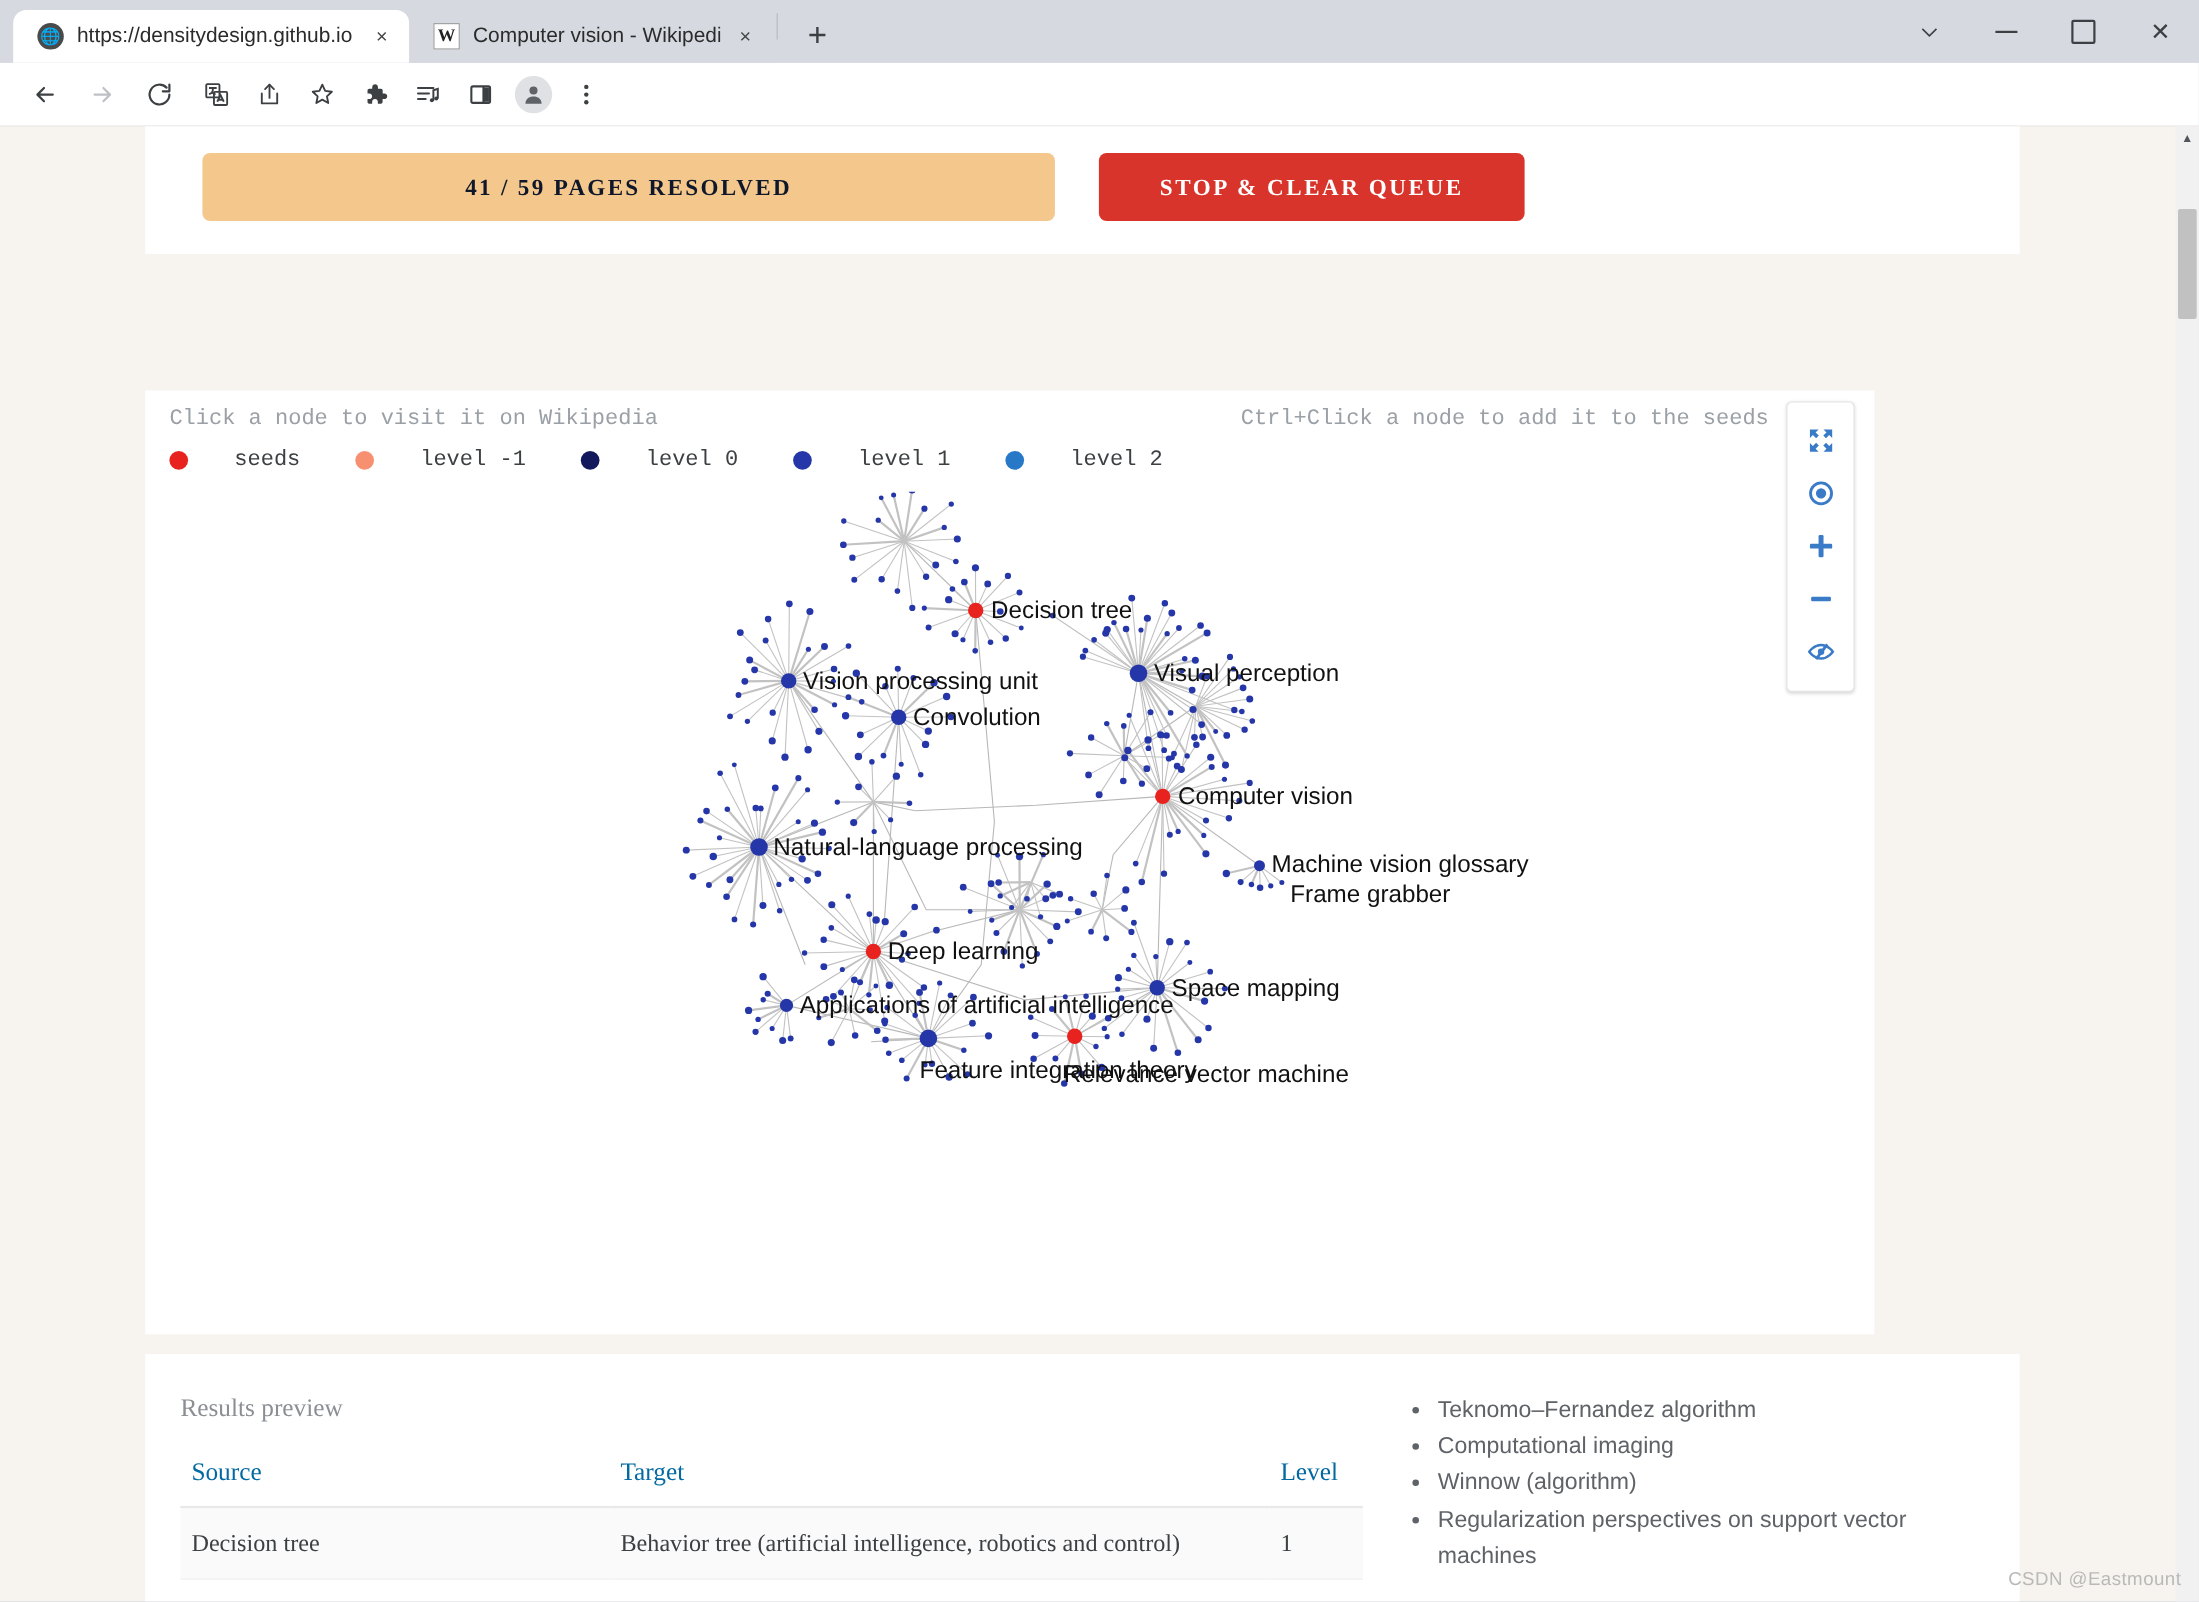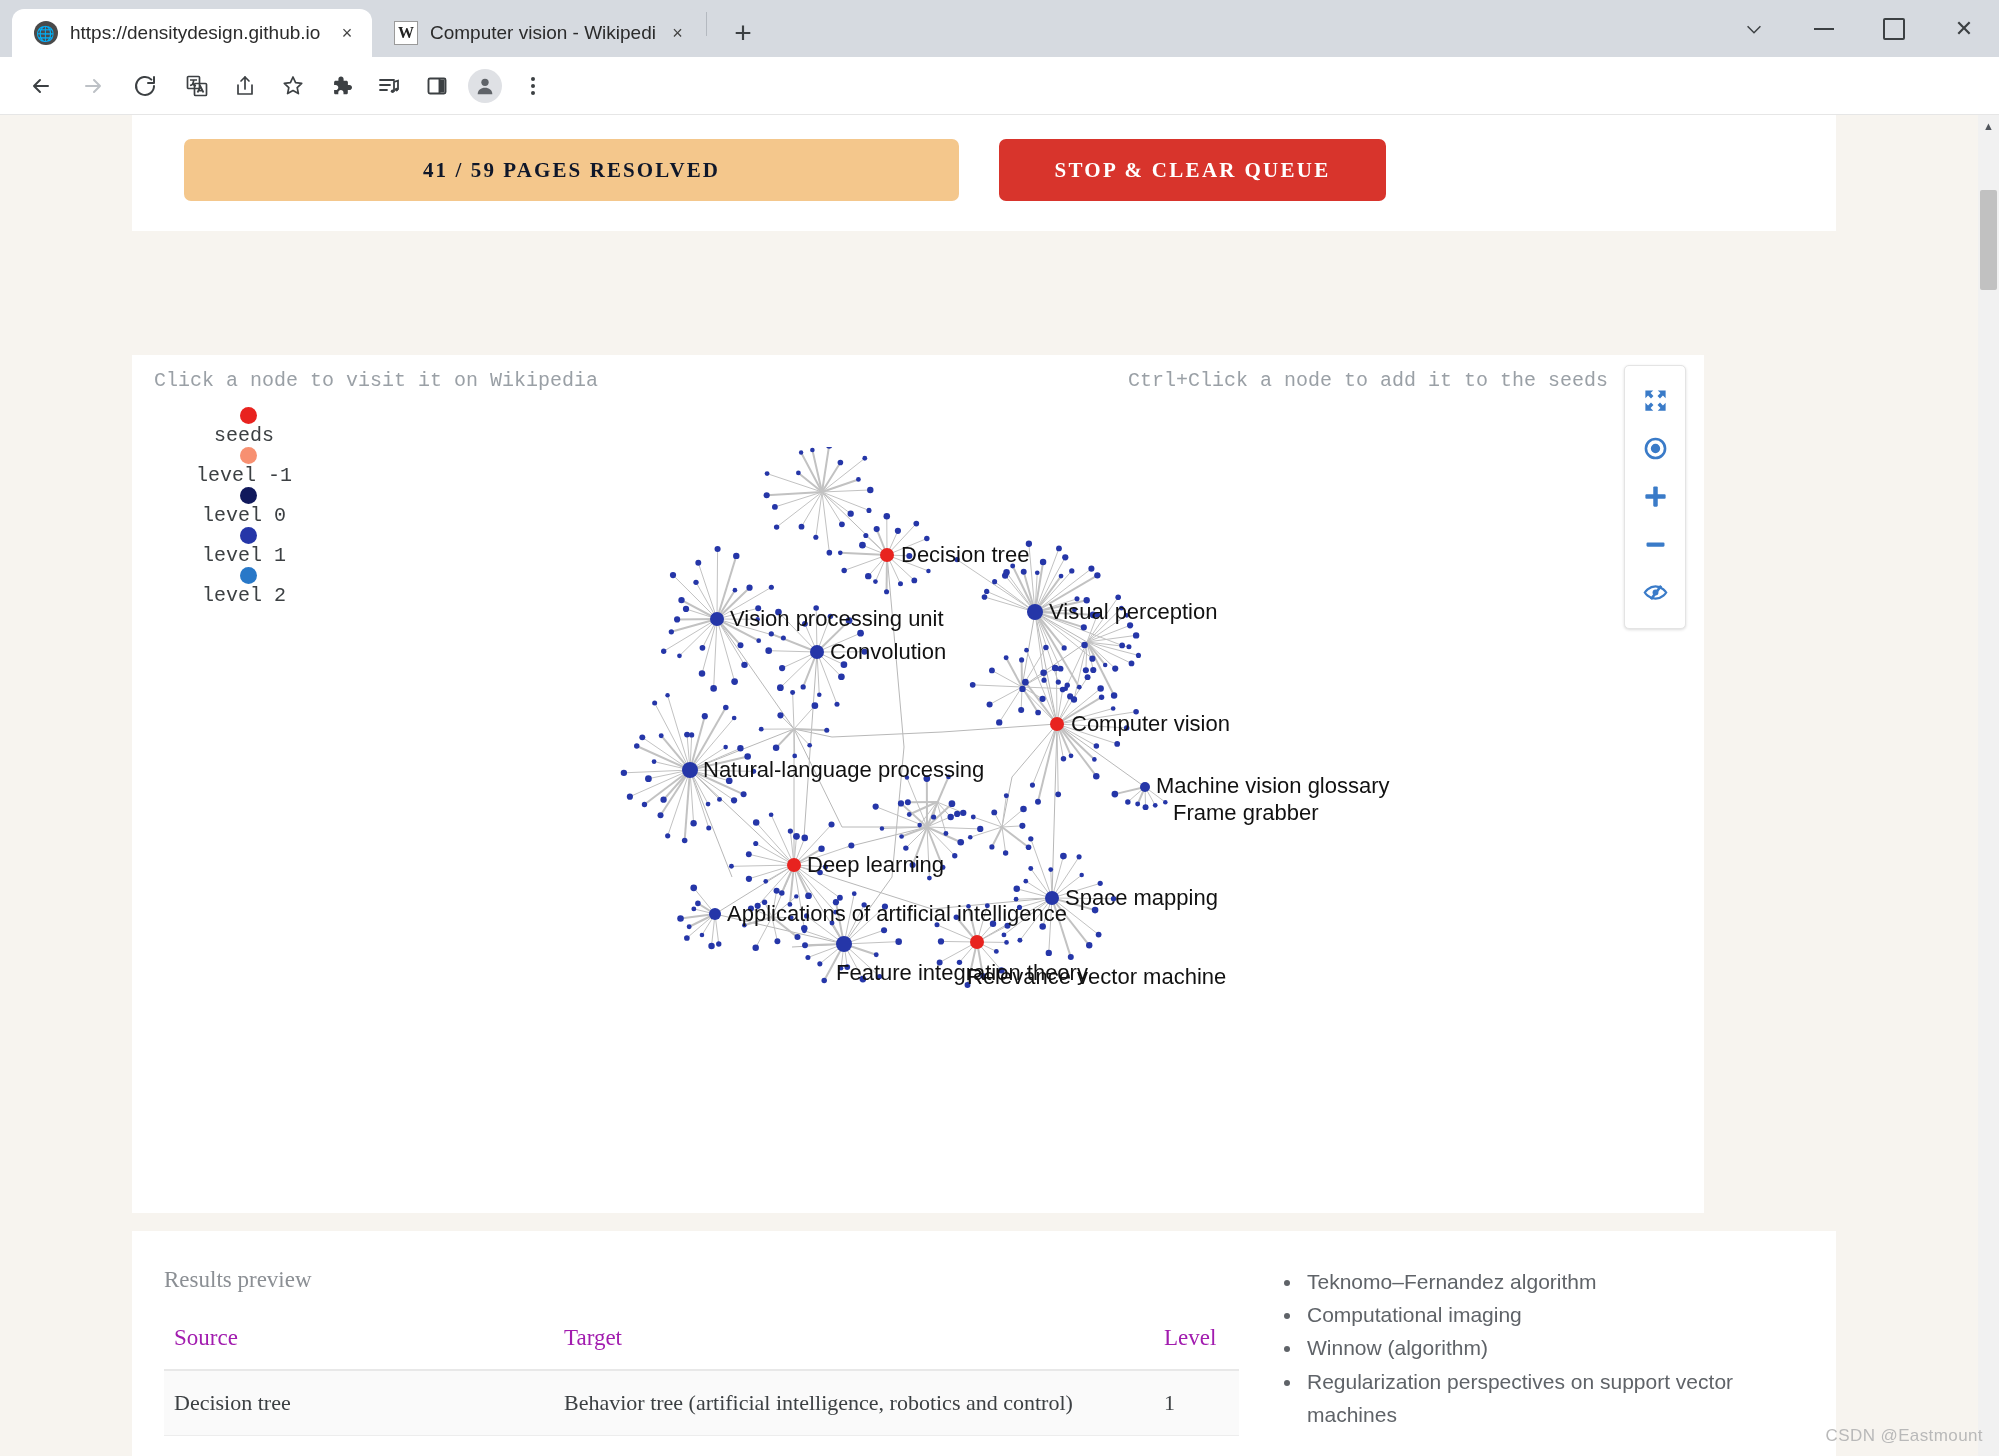--- a/index.html
+++ b/index.html
@@ -137,21 +137,21 @@
   .hint-left {
     position: absolute; left: 22px; top: 14px;
     font-family: "Liberation Mono", monospace; font-size: 20px; color: #9aa0a6;
   }
   .hint-right {
     position: absolute; right: 96px; top: 14px;
     font-family: "Liberation Mono", monospace; font-size: 20px; color: #9aa0a6;
   }
   .legend {
     position: absolute; left: 22px; top: 52px;
-    display: flex; align-items: center; flex-direction: column;
+    display: flex; align-items: center;
   }
   .legend .swatch { width: 17px; height: 17px; border-radius: 50%; }
   .legend .lbl {
     font-family: "Liberation Mono", monospace; font-size: 20px; color: #3c4043;
     margin-left: 42px; margin-right: 50px;
   }
   .graph-controls {
     position: absolute; right: 18px; top: 10px; width: 62px;
     background: #fff; border: 1px solid #e4e4e4; border-radius: 5px;
     box-shadow: 0 1px 3px rgba(0,0,0,.14);
@@ -173,21 +173,21 @@
     position: absolute; left: 132px; top: 1116px; width: 1704px; height: 340px;
     background: #fff; display: flex;
   }
   .results-left { width: 1095px; padding: 36px 0 0 32px; }
   .results-title {
     font-family: "Liberation Serif", serif; font-size: 23px; color: #8b8f94; margin-bottom: 28px;
   }
   table { border-collapse: collapse; width: 1075px; table-layout: fixed; }
   th {
     text-align: left; font-family: "Liberation Serif", serif; font-weight: 400;
-    font-size: 23px; color: #a21caf; padding: 4px 10px 18px 10px;
+    font-size: 23px; color: #0369a1; padding: 4px 10px 18px 10px;
     border-bottom: 2px solid #e8e8e8;
   }
   td {
     font-family: "Liberation Serif", serif; font-size: 22px; color: #3c4043;
     padding: 16px 10px; vertical-align: top; line-height: 1.45;
   }
   tbody tr:nth-child(odd) { background: #fafafa; }
   tbody tr { border-bottom: 1px solid #ededed; }
   .col-source { width: 390px; }
   .col-target { width: 600px; }

